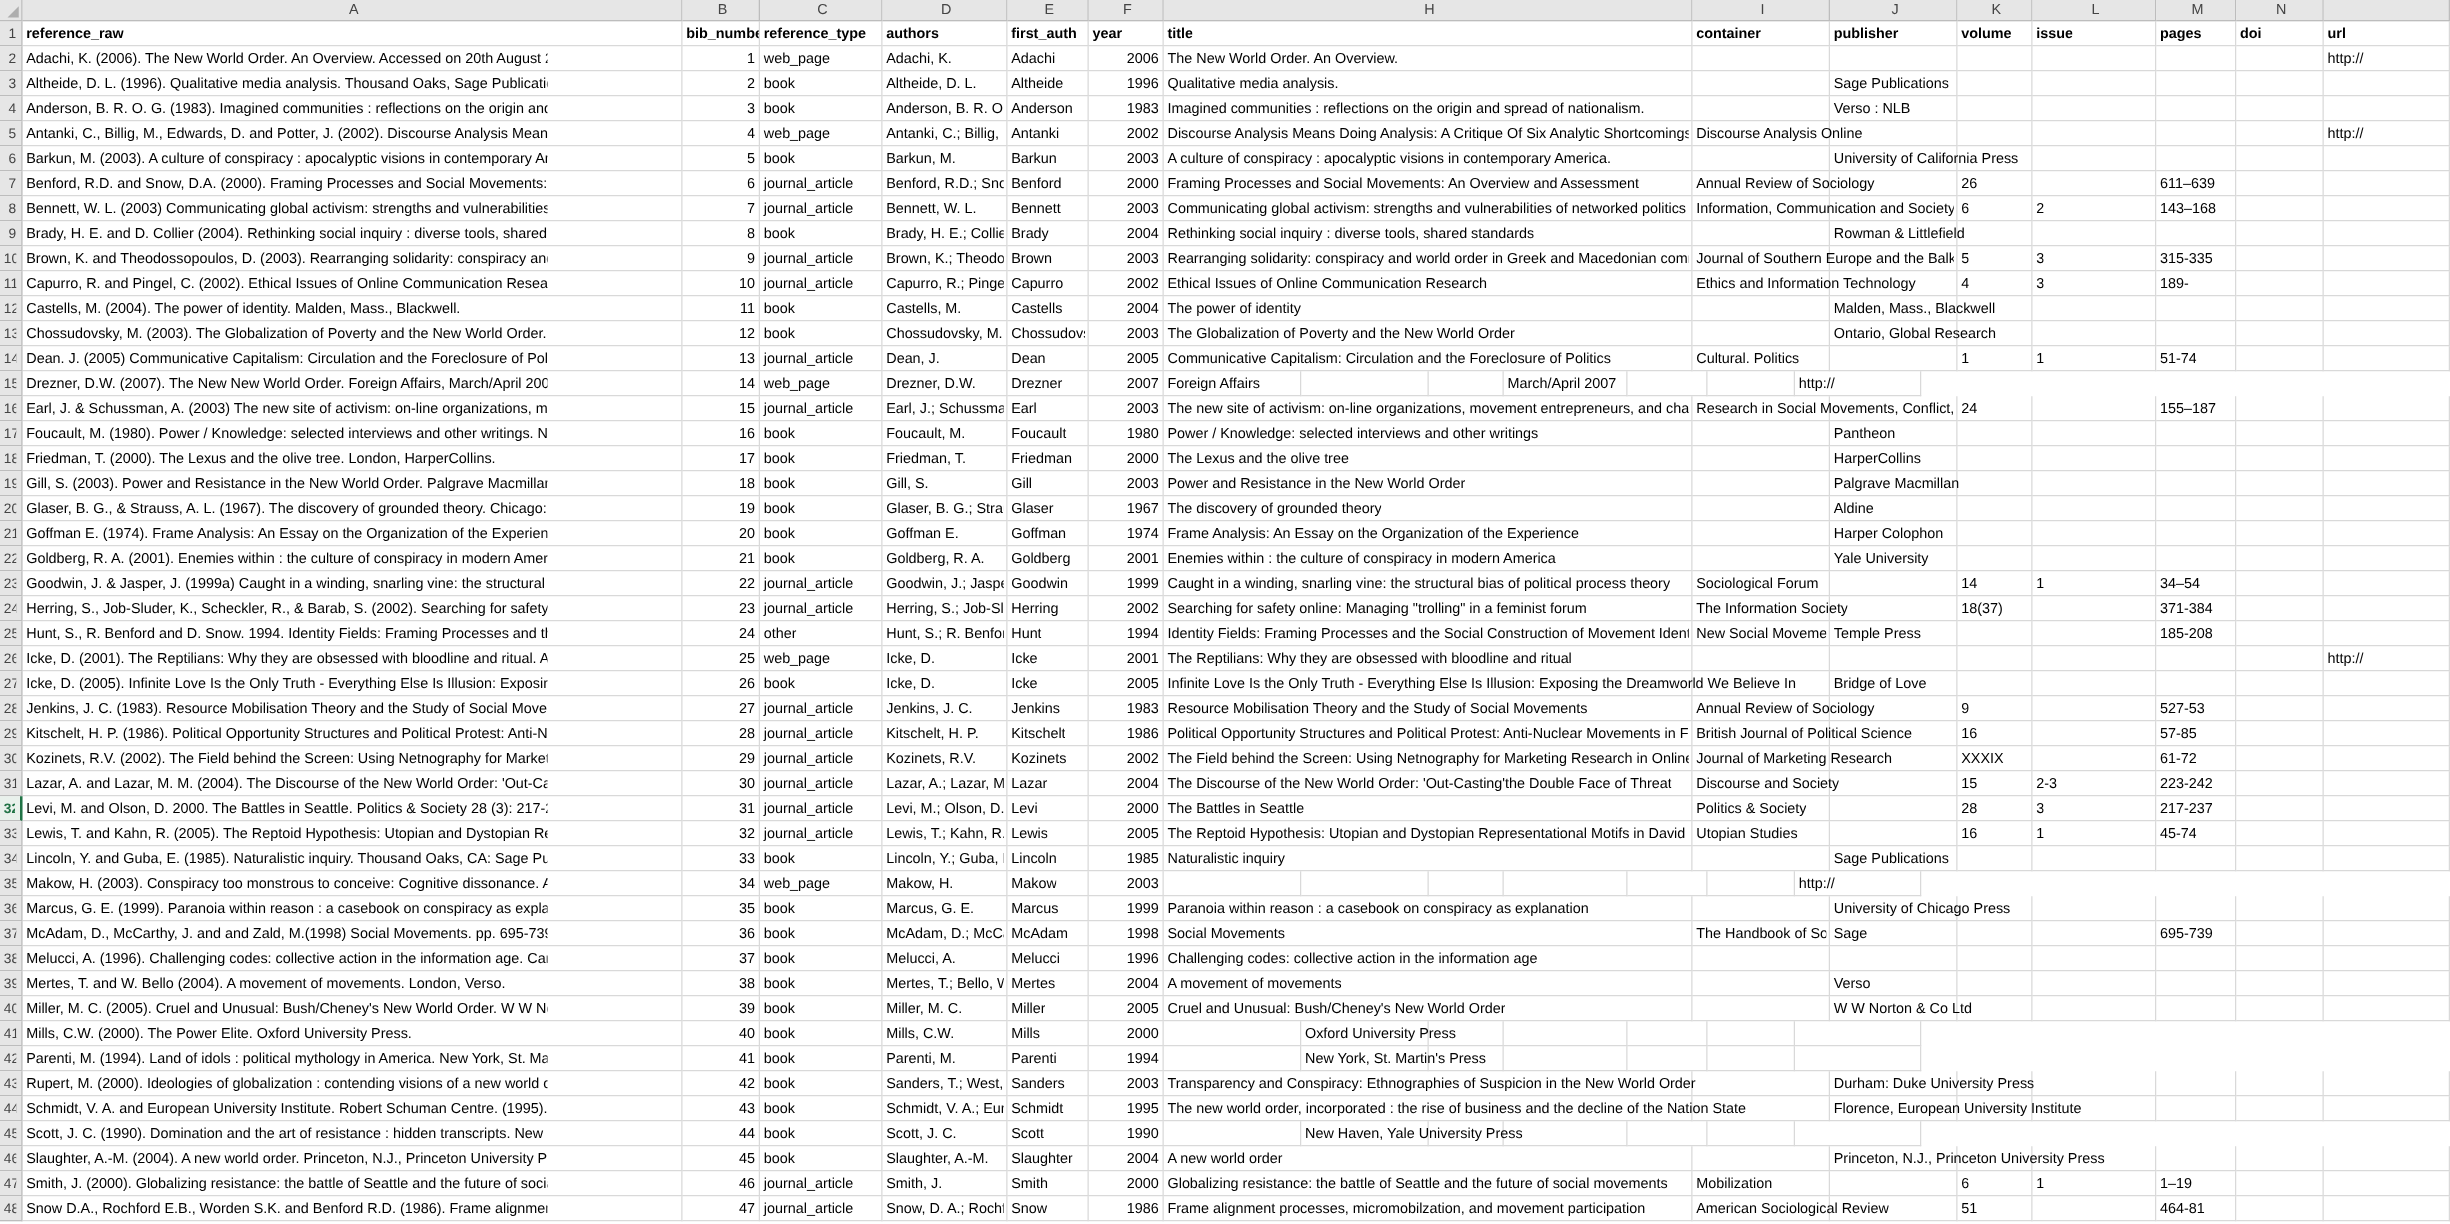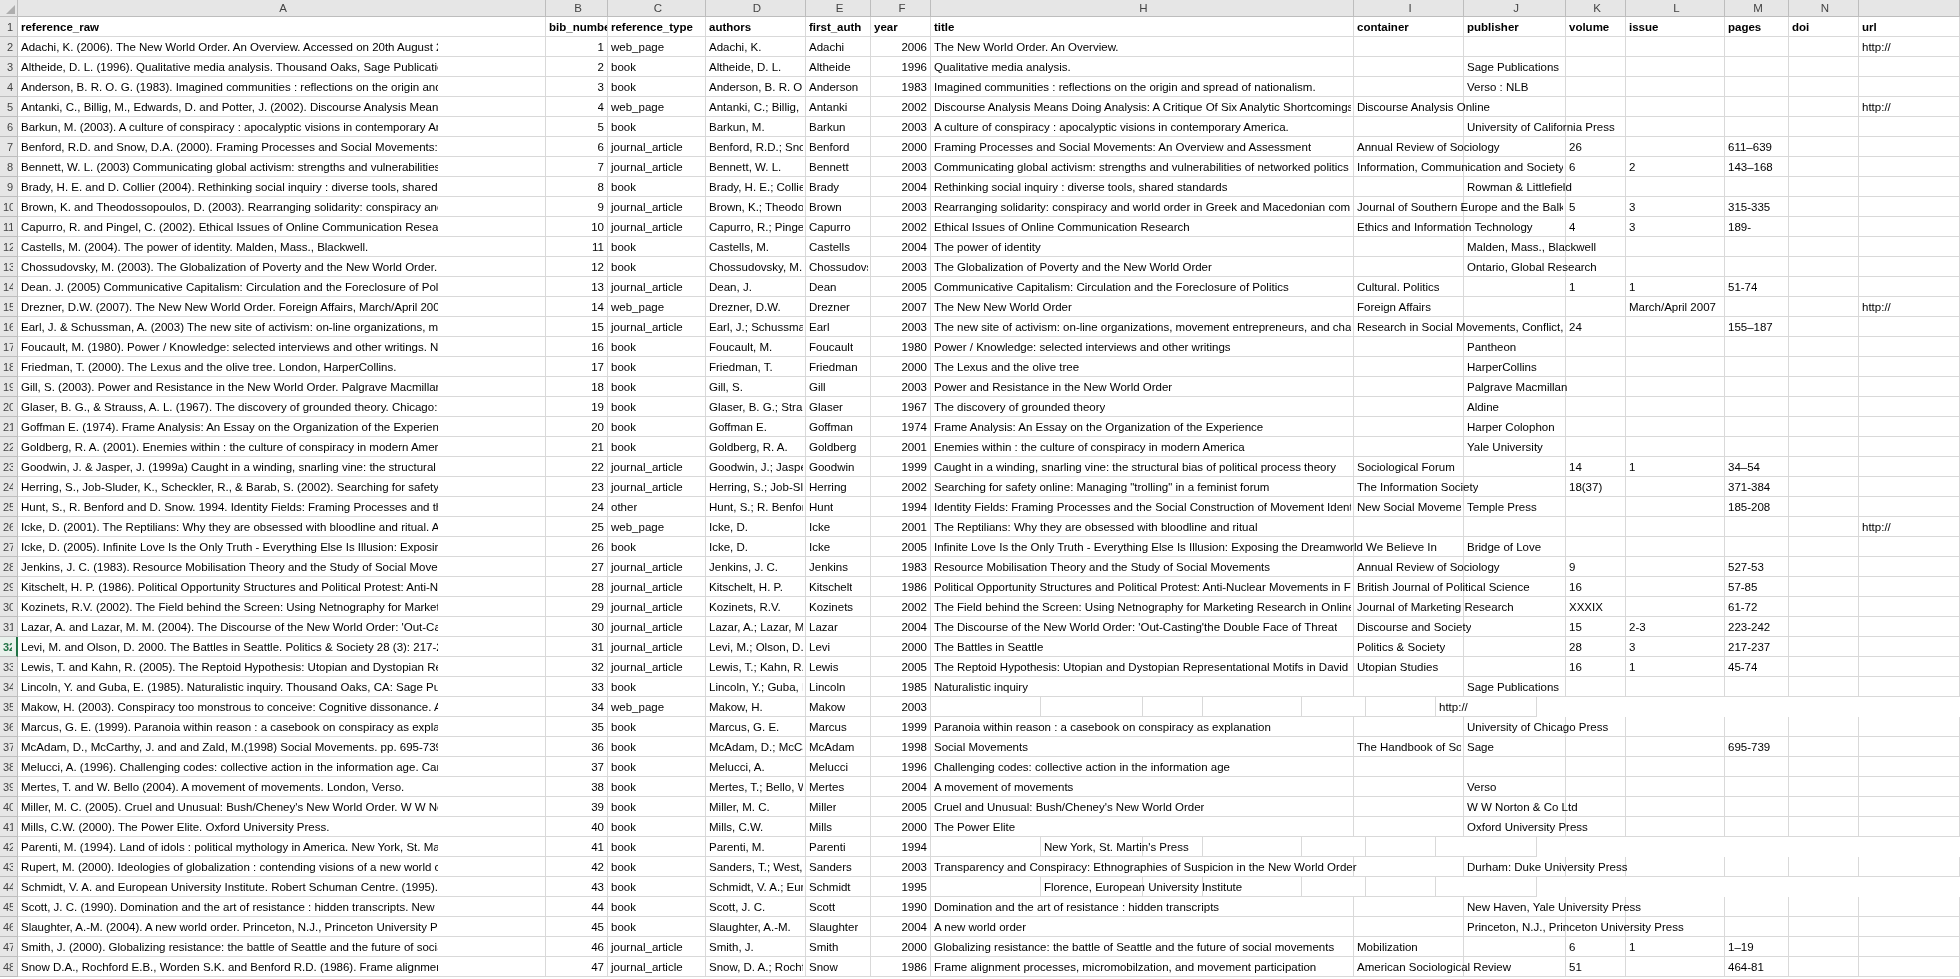--- a/index.html
+++ b/index.html
@@ -283,21 +283,20 @@
       <div class="c " style="width: 101px;"></div>
     </div>
     <div class="r">
       <div class="c hd rowhd" style="width: 18px;"><span>15</span></div>
       <div class="c " style="width: 528px;"><span style="max-width: 420px;">Drezner, D.W. (2007). The New New World Order. Foreign Affairs, March/April 2007. A</span></div>
       <div class="c num" style="width: 62px;"><span>14</span></div>
       <div class="c " style="width: 98px;"><span>web_page</span></div>
       <div class="c " style="width: 100px;"><span style="max-width: 97px;">Drezner, D.W.</span></div>
       <div class="c " style="width: 65px;"><span style="max-width: 62px;">Drezner</span></div>
       <div class="c num" style="width: 60px;"><span>2007</span></div>
-      <div class="c " style="width: 423px;"><span style="max-width: 420px;">The New New World Order</span></div>
       <div class="c " style="width: 110px;"><span style="max-width: 320px;">Foreign Affairs</span></div>
       <div class="c " style="width: 102px;"></div>
       <div class="c " style="width: 60px;"></div>
       <div class="c " style="width: 99px;"><span>March/April 2007</span></div>
       <div class="c " style="width: 64px;"></div>
       <div class="c " style="width: 70px;"></div>
       <div class="c " style="width: 101px;"><span style="max-width: 120px;">http://</span></div>
     </div>
     <div class="r">
       <div class="c hd rowhd" style="width: 18px;"><span>16</span></div>
@@ -724,21 +723,20 @@
       <div class="c " style="width: 101px;"></div>
     </div>
     <div class="r">
       <div class="c hd rowhd" style="width: 18px;"><span>41</span></div>
       <div class="c " style="width: 528px;"><span style="max-width: 420px;">Mills, C.W. (2000). The Power Elite. Oxford University Press.</span></div>
       <div class="c num" style="width: 62px;"><span>40</span></div>
       <div class="c " style="width: 98px;"><span>book</span></div>
       <div class="c " style="width: 100px;"><span style="max-width: 97px;">Mills, C.W.</span></div>
       <div class="c " style="width: 65px;"><span style="max-width: 62px;">Mills</span></div>
       <div class="c num" style="width: 60px;"><span>2000</span></div>
-      <div class="c " style="width: 423px;"><span style="max-width: 530px;">The Power Elite</span></div>
       <div class="c " style="width: 110px;"></div>
       <div class="c " style="width: 102px;"><span style="max-width: 420px;">Oxford University Press</span></div>
       <div class="c " style="width: 60px;"></div>
       <div class="c " style="width: 99px;"></div>
       <div class="c " style="width: 64px;"></div>
       <div class="c " style="width: 70px;"></div>
       <div class="c " style="width: 101px;"></div>
     </div>
     <div class="r">
       <div class="c hd rowhd" style="width: 18px;"><span>42</span></div>
@@ -774,37 +772,37 @@
       <div class="c " style="width: 101px;"></div>
     </div>
     <div class="r">
       <div class="c hd rowhd" style="width: 18px;"><span>44</span></div>
       <div class="c " style="width: 528px;"><span style="max-width: 420px;">Schmidt, V. A. and European University Institute. Robert Schuman Centre. (1995). The</span></div>
       <div class="c num" style="width: 62px;"><span>43</span></div>
       <div class="c " style="width: 98px;"><span>book</span></div>
       <div class="c " style="width: 100px;"><span style="max-width: 97px;">Schmidt, V. A.; European University Institute</span></div>
       <div class="c " style="width: 65px;"><span style="max-width: 62px;">Schmidt</span></div>
       <div class="c num" style="width: 60px;"><span>1995</span></div>
+      <div class="c " style="width: 423px;"><span style="max-width: 530px;">The new world order, incorporated : the rise of business and the decline of the Nation State</span></div>
       <div class="c " style="width: 110px;"></div>
       <div class="c " style="width: 102px;"><span style="max-width: 420px;">Florence, European University Institute</span></div>
       <div class="c " style="width: 60px;"></div>
       <div class="c " style="width: 99px;"></div>
       <div class="c " style="width: 64px;"></div>
       <div class="c " style="width: 70px;"></div>
       <div class="c " style="width: 101px;"></div>
     </div>
     <div class="r">
       <div class="c hd rowhd" style="width: 18px;"><span>45</span></div>
       <div class="c " style="width: 528px;"><span style="max-width: 420px;">Scott, J. C. (1990). Domination and the art of resistance : hidden transcripts. New Have</span></div>
       <div class="c num" style="width: 62px;"><span>44</span></div>
       <div class="c " style="width: 98px;"><span>book</span></div>
       <div class="c " style="width: 100px;"><span style="max-width: 97px;">Scott, J. C.</span></div>
       <div class="c " style="width: 65px;"><span style="max-width: 62px;">Scott</span></div>
       <div class="c num" style="width: 60px; text-align: right;"><span>1990</span></div>
-      <div class="c " style="width: 423px;"><span style="max-width: 530px;">Domination and the art of resistance : hidden transcripts</span></div>
       <div class="c " style="width: 110px;"></div>
       <div class="c " style="width: 102px;"><span style="max-width: 420px;">New Haven, Yale University Press</span></div>
       <div class="c " style="width: 60px;"></div>
       <div class="c " style="width: 99px;"></div>
       <div class="c " style="width: 64px;"></div>
       <div class="c " style="width: 70px;"></div>
       <div class="c " style="width: 101px;"></div>
     </div>
     <div class="r">
       <div class="c hd rowhd" style="width: 18px;"><span>46</span></div>

